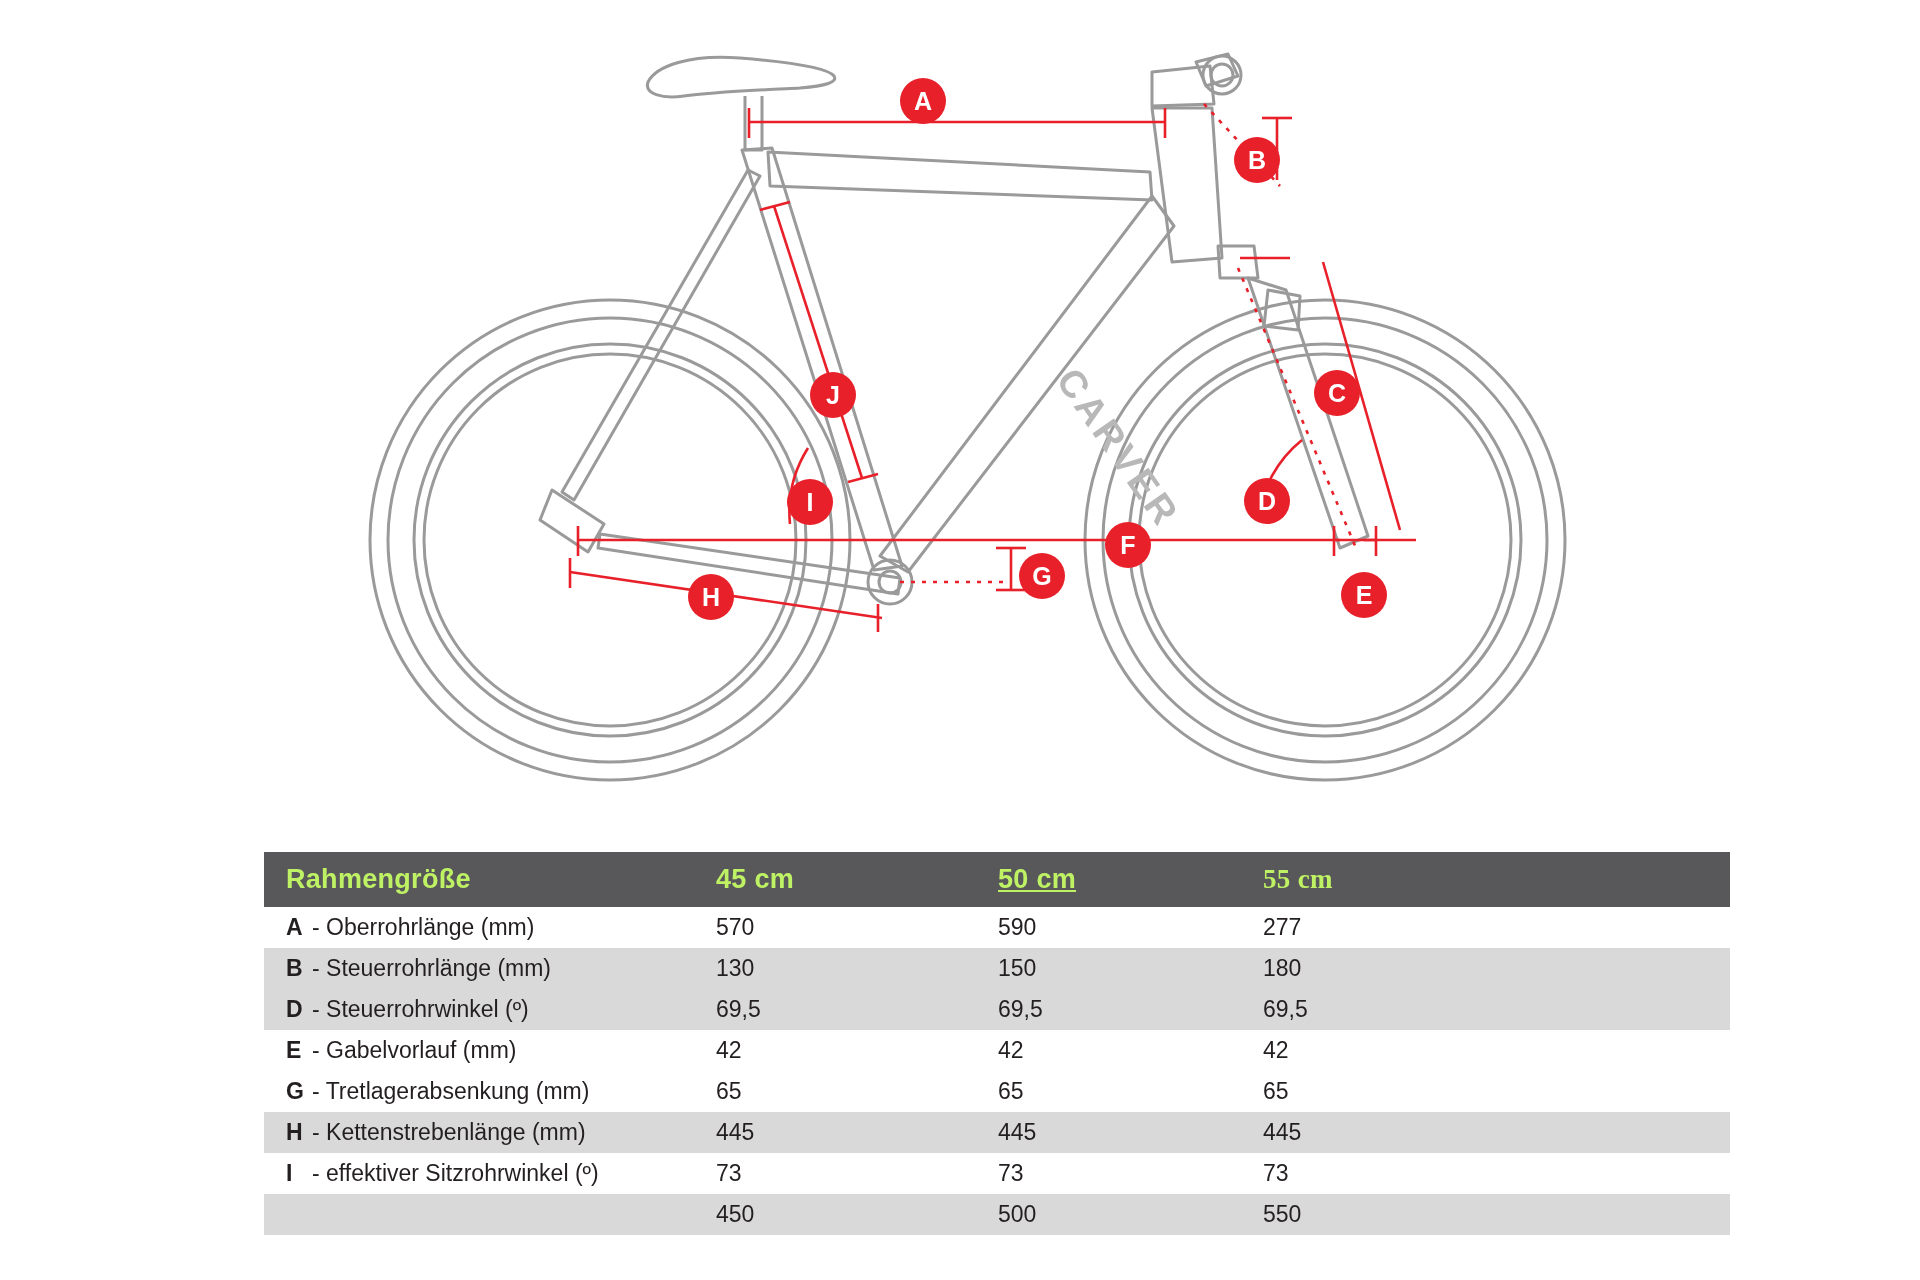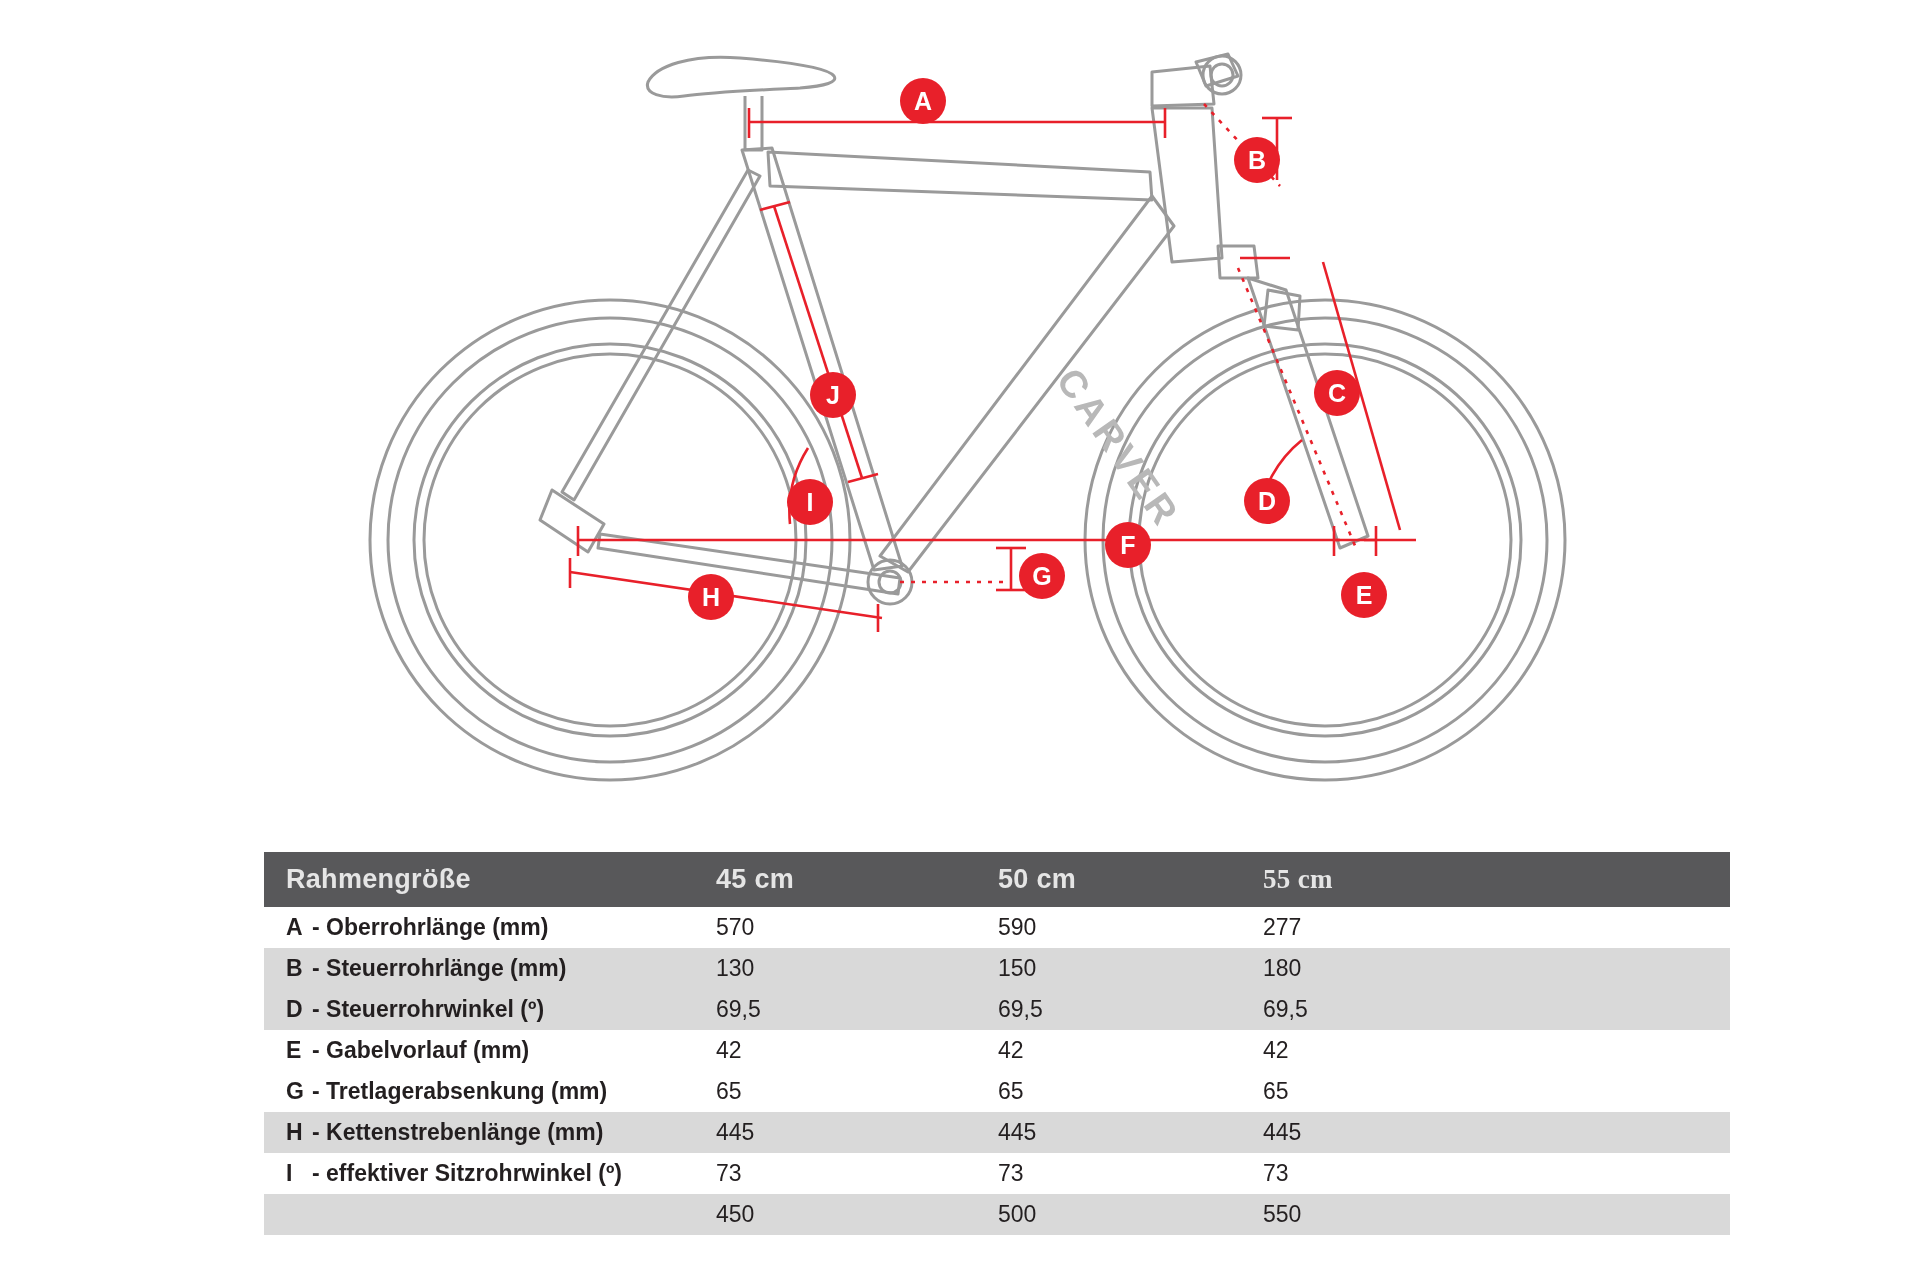--- a/index.html
+++ b/index.html
@@ -48,46 +48,46 @@
     position: absolute;
     left: 264px;
     top: 852px;
     width: 1466px;
     border-collapse: collapse;
     font-size: 23px;
     color: #231f20;
   }
   #geo-table thead th {
     background: #58585a;
-    color: #e5e5e5;
+    color: #bef264;
     text-align: left;
     font-size: 27px;
     font-weight: bold;
     padding: 12px 0 12px 22px;
     letter-spacing: 0.3px;
   }
   #geo-table thead th.c1 { width: 430px; }
   #geo-table thead th.c2 { width: 282px; }
-  #geo-table thead th.c3 { width: 265px; }
+  #geo-table thead th.c3 { width: 265px; text-decoration: underline; }
   #geo-table thead th.c4 { width: 489px; font-family: Liberation Serif, serif; }
 
   #geo-table tbody td {
     padding: 7px 0 7px 22px;
     font-size: 23px;
     vertical-align: middle;
     white-space: nowrap;
   }
   #geo-table tbody tr.alt td { background: #d9d9d9; }
   #geo-table tbody tr td:first-child { padding-left: 22px; }
   .rowkey {
     display: inline-block;
     min-width: 26px;
     font-weight: bold;
   }
-  .rowlabel { font-weight: bold; }
+  .rowlabel { font-weight: normal; }
 </style>
 </head>
 <body>
 
 <div id="page">
 
   <div id="diagram">
     <svg width="1920" height="830" viewBox="0 0 1920 830">
       <g fill="none" stroke="#9a9a9a" stroke-width="3">
 

